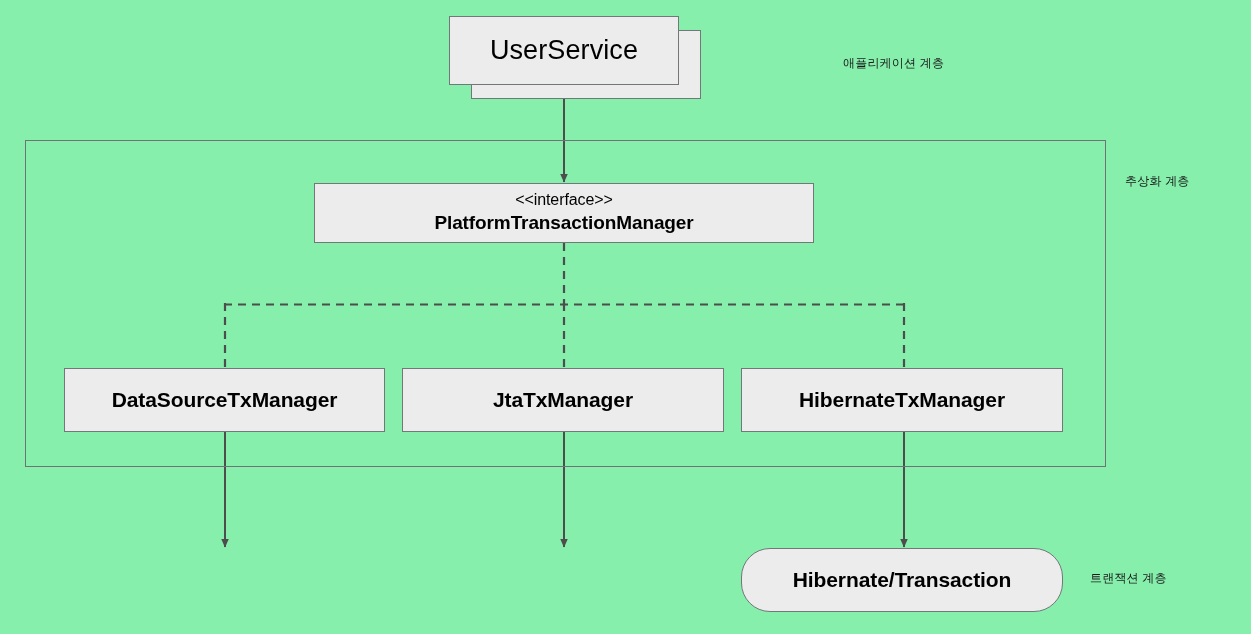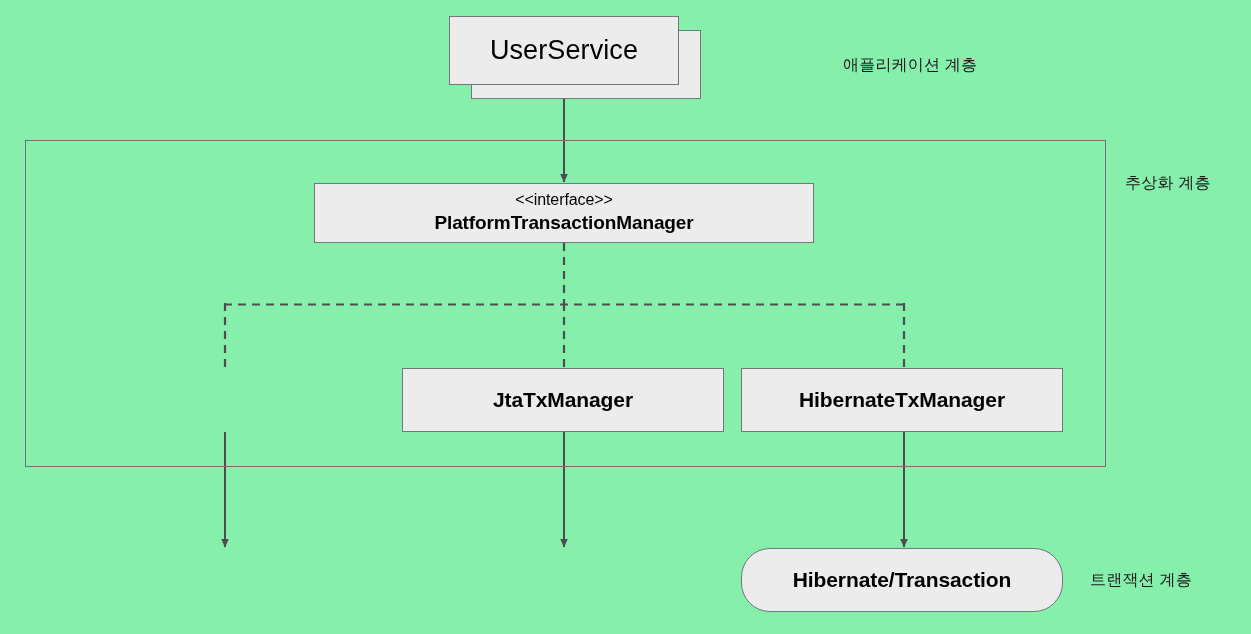--- a/index.html
+++ b/index.html
@@ -67,21 +67,21 @@
     margin-top: 2px;
   }
   .layer-box {
     position: absolute;
     box-sizing: border-box;
     border: 1.8px solid #6e7376;
     background: transparent;
   }
   .side-label {
     position: absolute;
-    font-size: 16px;
+    font-size: 12px;
     font-weight: 400;
     color: #1a1a1a;
     white-space: nowrap;
     letter-spacing: 0.2px;
   }
 </style>
 </head>
 <body>
 
 <div id="canvas">
@@ -111,20 +111,23 @@
   <div class="node-shadow" style="left:471px; top:30px; width:230px; height:69px;"></div>
   <div class="node" style="left:449px; top:16px; width:230px; height:69px; z-index:3;">
     <span class="label-plain">UserService</span>
   </div>
 
   <div class="node" style="left:314px; top:183px; width:500px; height:60px; z-index:3;">
     <span class="stereotype">&lt;&lt;interface&gt;&gt;</span>
     <span class="iface-name">PlatformTransactionManager</span>
   </div>
 
+  <div class="node" style="left:64px; top:368px; width:321px; height:64px; z-index:3;">
+    <span class="label-bold">DataSourceTxManager</span>
+  </div>
   <div class="node" style="left:402px; top:368px; width:322px; height:64px; z-index:3;">
     <span class="label-bold">JtaTxManager</span>
   </div>
   <div class="node" style="left:741px; top:368px; width:322px; height:64px; z-index:3;">
     <span class="label-bold">HibernateTxManager</span>
   </div>
 
   <div class="node" style="left:741px; top:548px; width:322px; height:64px; z-index:3;border-radius:29px;">
     <span class="label-bold">Hibernate/Transaction</span>
   </div>

